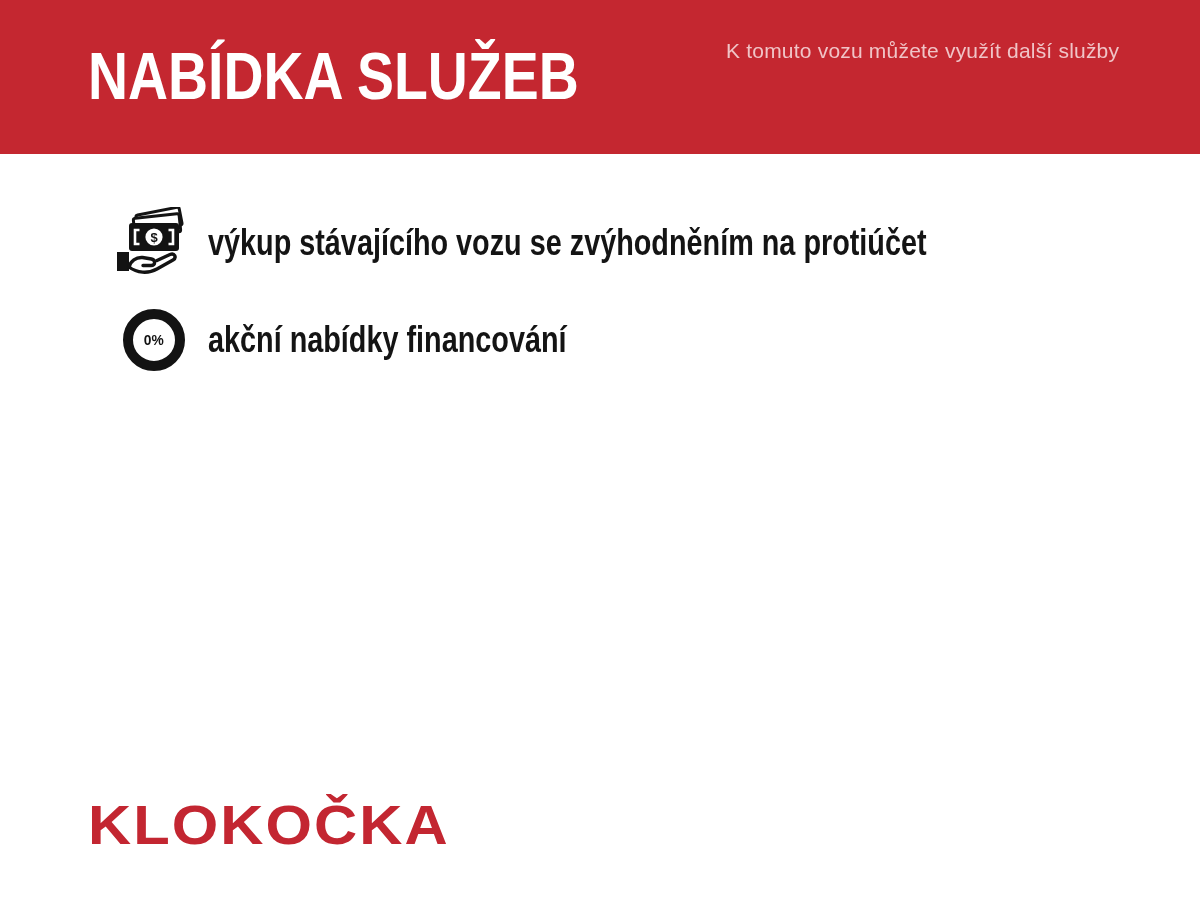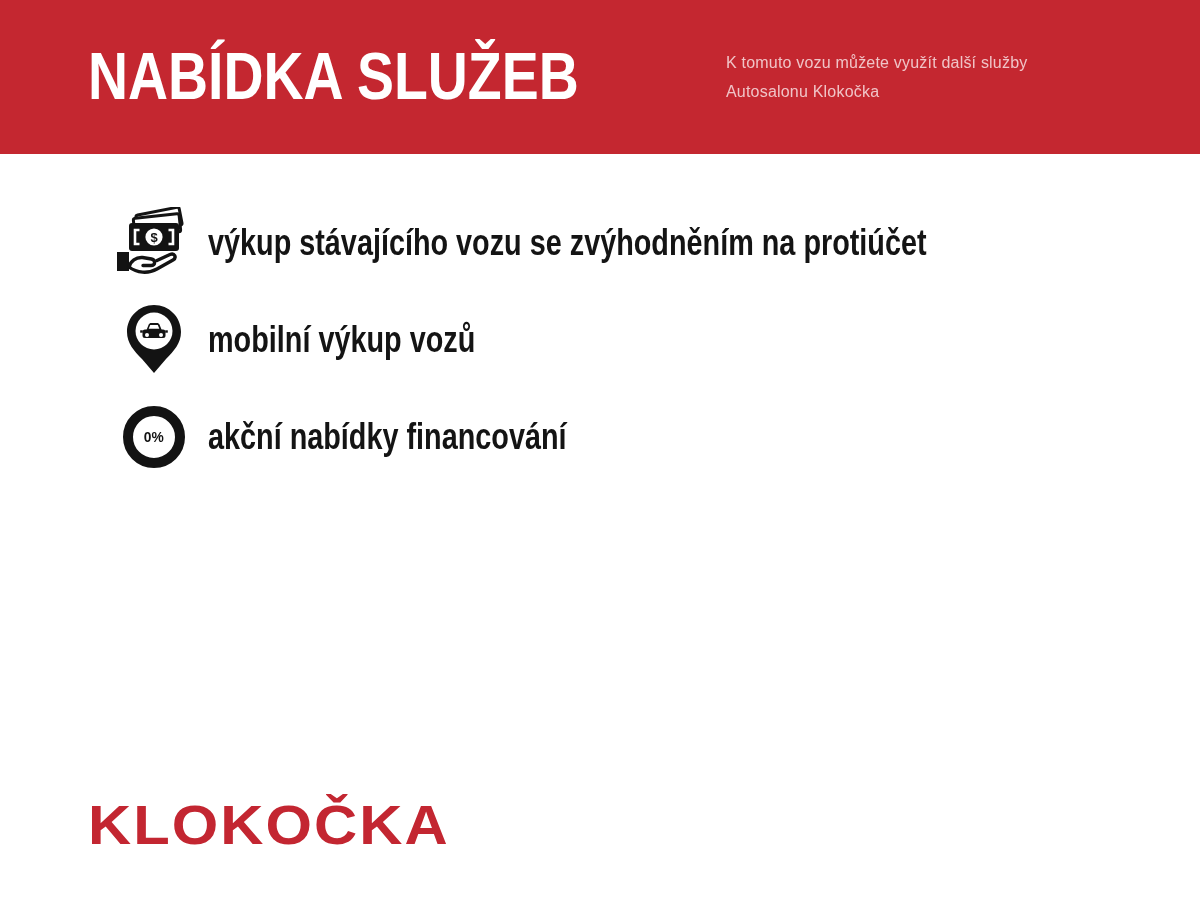--- a/index.html
+++ b/index.html
@@ -32,25 +32,26 @@
   }
   .header-title .squeeze {
     display: inline-block;
     transform: scaleX(0.84);
     transform-origin: left top;
     letter-spacing: 0px;
   }
   .header-sub {
     position: absolute;
     left: 726px;
-    top: 48px;
-    font-size: 16px;
+    top: 36px;
+    font-size: 21px;
     line-height: 29px;
     color: #f0c4c7;
     letter-spacing: 0.2px;
+    text-align: center;
   }
   
   .services {
     position: absolute;
     left: 108px;
     top: 194px;
   }
   .service-row {
     display: flex;
     align-items: center;
@@ -108,21 +109,20 @@
 <body>
 
 <div class="page">
 
   <div class="header">
     <div class="header-title">
       <span class="squeeze">NABÍDKA SLUŽEB</span>
     </div>
     <div class="header-sub">
       <div>K tomuto vozu můžete využít další služby</div>
-      <div>Autosalonu Klokočka</div>
     </div>
   </div>
 
   <div class="services">
 
     <div class="service-row">
       <div class="icon-cell">
         <svg width="76" height="72" viewBox="0 0 76 72">
           <rect x="21" y="4" width="44" height="18" rx="2" fill="#ffffff" stroke="#131313" stroke-width="3" transform="rotate(-11 43 13)"></rect>
           <rect x="18" y="9" width="46" height="18" rx="2" fill="#ffffff" stroke="#131313" stroke-width="3" transform="rotate(-6 41 18)"></rect>
@@ -132,36 +132,20 @@
           <path d="M23.5 23 h-4.5 v14 h4.5" stroke="#ffffff" stroke-width="2.6" fill="none"></path>
           <path d="M52.5 23 h4.5 v14 h-4.5" stroke="#ffffff" stroke-width="2.6" fill="none"></path>
           <rect x="1" y="45" width="12" height="19" fill="#131313"></rect>
           <path d="M13 60 c8 6 19 7 28 2 l16 -9 c4 -2.5 1.5 -7.5 -3 -5.5 l-13 6" fill="none" stroke="#131313" stroke-width="3.4" stroke-linecap="round" stroke-linejoin="round"></path>
           <path d="M13 60 c1.5 -6 7 -10 13.5 -9.5 l9 1.5 c4.5 1 4 6.5 -0.5 6.5 h-8" fill="none" stroke="#131313" stroke-width="3.4" stroke-linecap="round" stroke-linejoin="round"></path>
         </svg>
       </div>
       <div class="service-label">výkup stávajícího vozu se zvýhodněním na protiúčet</div>
     </div>
 
-    <div class="service-row">
-      <div class="icon-cell">
-        <svg width="66" height="74" viewBox="0 0 66 74">
-          <path d="M33 2 C18 2 6 14 6 29 c0 11 7 19 15 27 l12 14 l12 -14 c8 -8 15 -16 15 -27 C60 14 48 2 33 2 z" fill="#131313"></path>
-          <circle cx="33" cy="28" r="18.5" fill="#ffffff"></circle>
-          <rect x="21.5" y="26.5" width="23" height="8.5" rx="2.5" fill="#131313"></rect>
-          <path d="M25.5 27 l2.2 -5.5 c0.4 -1 1.4 -1.6 2.4 -1.6 h6 c1 0 2 0.6 2.4 1.6 l2.2 5.5 z" fill="#131313"></path>
-          <path d="M27.7 25.7 l1.5 -3.7 h7.6 l1.5 3.7 z" fill="#ffffff"></path>
-          <circle cx="26" cy="32" r="2" fill="#ffffff"></circle>
-          <circle cx="40" cy="32" r="2" fill="#ffffff"></circle>
-          <rect x="19.2" y="27.3" width="2.6" height="2.4" fill="#131313"></rect>
-          <rect x="44.2" y="27.3" width="2.6" height="2.4" fill="#131313"></rect>
-        </svg>
-      </div>
-      <div class="service-label">mobilní výkup vozů</div>
-    </div>
 
 
     <div class="service-row">
       <div class="icon-cell">
         <div class="ring">
           <span>0%</span>
         </div>
       </div>
       <div class="service-label">akční nabídky financování</div>
     </div>

